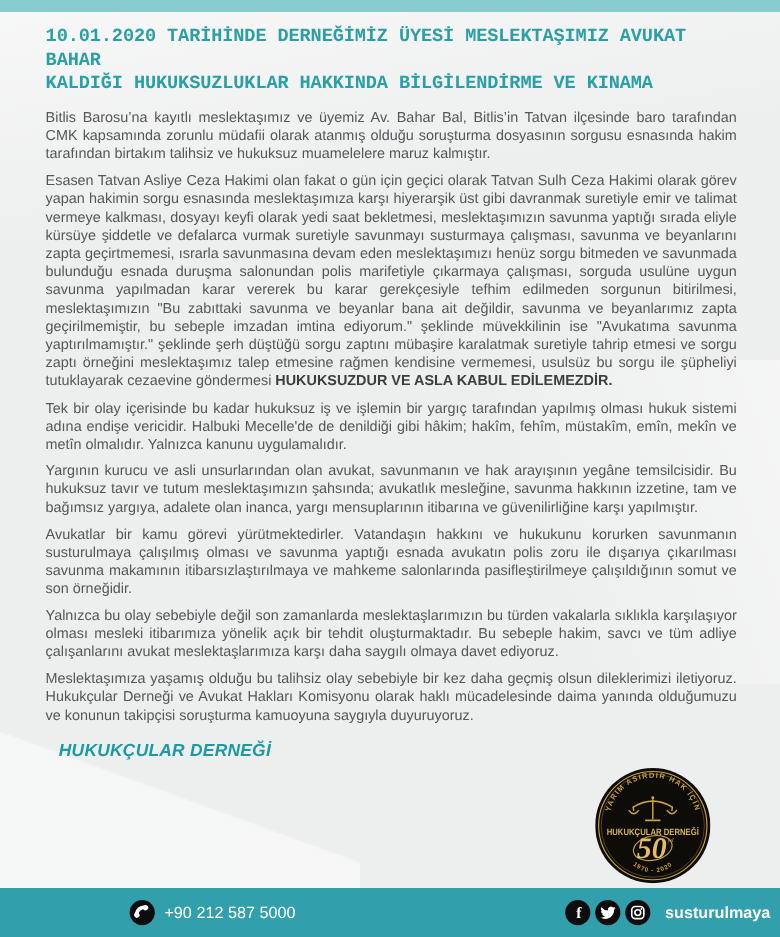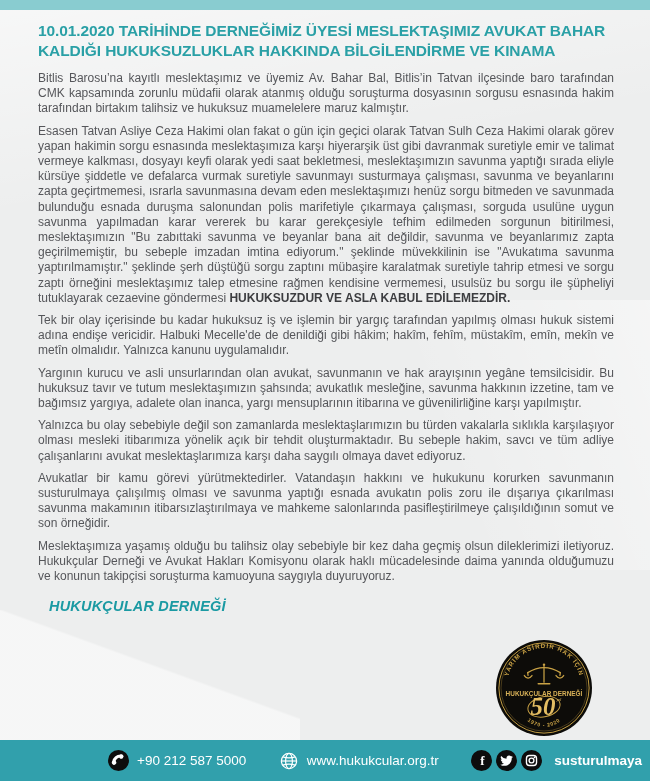--- a/index.html
+++ b/index.html
@@ -13,21 +13,21 @@
   .sw { position:absolute; pointer-events:none; }
   .sw1 { top:10px; left:0; width:100%; height:230px;
          background:linear-gradient(170deg, rgba(255,255,255,.55), rgba(255,255,255,0) 60%); }
   .sw2 { top:300px; right:0; width:430px; height:270px;
          background:linear-gradient(250deg, rgba(255,255,255,.45), rgba(255,255,255,0) 50%); }
   .sw3 { bottom:41px; left:0; width:300px; height:130px;
          background:linear-gradient(200deg, rgba(255,255,255,0) 45%, rgba(255,255,255,.5) 46%); }
   .content { position:absolute; top:21px; left:38px; width:578px; }
   .title {
     color:#2aa0a6; font-size:15.5px; font-weight:700; line-height:19.5px;
-    letter-spacing:-0.1px; margin-bottom:11px;
+    letter-spacing:-0.1px; margin-bottom:11px;font-family:Liberation Mono, monospace;
   }
   .bodytext { margin-right:2px; }
   .para {
     font-size:12px; line-height:15.2px; color:#55565a;
     text-align:justify; margin-bottom:7px;
   }
   .para strong { color:#3c3d40; font-weight:700; }
   .signature {
     margin-top:12px; margin-left:11px;
     color:#1b9aa3; font-size:14.5px; font-style:italic; font-weight:700; line-height:21px;
@@ -59,22 +59,22 @@
     <div class="title">
       <div>10.01.2020 TARİHİNDE DERNEĞİMİZ ÜYESİ MESLEKTAŞIMIZ AVUKAT BAHAR</div>
       <div>KALDIĞI HUKUKSUZLUKLAR HAKKINDA BİLGİLENDİRME VE KINAMA</div>
     </div>
 
     <div class="bodytext">
       <p class="para"><span>Bitlis Barosu’na kayıtlı meslektaşımız ve üyemiz Av. Bahar Bal, Bitlis’in Tatvan ilçesinde baro tarafından CMK kapsamında zorunlu müdafii olarak atanmış olduğu soruşturma dosyasının sorgusu esnasında hakim tarafından birtakım talihsiz ve hukuksuz muamelelere maruz kalmıştır.</span><strong></strong></p>
       <p class="para"><span>Esasen Tatvan Asliye Ceza Hakimi olan fakat o gün için geçici olarak Tatvan Sulh Ceza Hakimi olarak görev yapan hakimin sorgu esnasında meslektaşımıza karşı hiyerarşik üst gibi davranmak suretiyle emir ve talimat vermeye kalkması, dosyayı keyfi olarak yedi saat bekletmesi, meslektaşımızın savunma yaptığı sırada eliyle kürsüye şiddetle ve defalarca vurmak suretiyle savunmayı susturmaya çalışması, savunma ve beyanlarını zapta geçirtmemesi, ısrarla savunmasına devam eden meslektaşımızı henüz sorgu bitmeden ve savunmada bulunduğu esnada duruşma salonundan polis marifetiyle çıkarmaya çalışması, sorguda usulüne uygun savunma yapılmadan karar vererek bu karar gerekçesiyle tefhim edilmeden sorgunun bitirilmesi, meslektaşımızın "Bu zabıttaki savunma ve beyanlar bana ait değildir, savunma ve beyanlarımız zapta geçirilmemiştir, bu sebeple imzadan imtina ediyorum." şeklinde müvekkilinin ise "Avukatıma savunma yaptırılmamıştır." şeklinde şerh düştüğü sorgu zaptını mübaşire karalatmak suretiyle tahrip etmesi ve sorgu zaptı örneğini meslektaşımız talep etmesine rağmen kendisine vermemesi, usulsüz bu sorgu ile şüpheliyi tutuklayarak cezaevine göndermesi </span><strong>HUKUKSUZDUR VE ASLA KABUL EDİLEMEZDİR.</strong></p>
       <p class="para"><span>Tek bir olay içerisinde bu kadar hukuksuz iş ve işlemin bir yargıç tarafından yapılmış olması hukuk sistemi adına endişe vericidir. Halbuki Mecelle'de de denildiği gibi hâkim; hakîm, fehîm, müstakîm, emîn, mekîn ve metîn olmalıdır. Yalnızca kanunu uygulamalıdır.</span><strong></strong></p>
       <p class="para"><span>Yargının kurucu ve asli unsurlarından olan avukat, savunmanın ve hak arayışının yegâne temsilcisidir. Bu hukuksuz tavır ve tutum meslektaşımızın şahsında; avukatlık mesleğine, savunma hakkının izzetine, tam ve bağımsız yargıya, adalete olan inanca, yargı mensuplarının itibarına ve güvenilirliğine karşı yapılmıştır.</span><strong></strong></p>
+      <p class="para"><span>Avukatlar bir kamu görevi yürütmektedirler. Vatandaşın hakkını ve hukukunu korurken savunmanın susturulmaya çalışılmış olması ve savunma yaptığı esnada avukatın polis zoru ile dışarıya çıkarılması savunma makamının itibarsızlaştırılmaya ve mahkeme salonlarında pasifleştirilmeye çalışıldığının somut ve son örneğidir.</span><strong></strong></p>
       <p class="para"><span>Yalnızca bu olay sebebiyle değil son zamanlarda meslektaşlarımızın bu türden vakalarla sıklıkla karşılaşıyor olması mesleki itibarımıza yönelik açık bir tehdit oluşturmaktadır. Bu sebeple hakim, savcı ve tüm adliye çalışanlarını avukat meslektaşlarımıza karşı daha saygılı olmaya davet ediyoruz.</span><strong></strong></p>
-      <p class="para"><span>Avukatlar bir kamu görevi yürütmektedirler. Vatandaşın hakkını ve hukukunu korurken savunmanın susturulmaya çalışılmış olması ve savunma yaptığı esnada avukatın polis zoru ile dışarıya çıkarılması savunma makamının itibarsızlaştırılmaya ve mahkeme salonlarında pasifleştirilmeye çalışıldığının somut ve son örneğidir.</span><strong></strong></p>
       <p class="para"><span>Meslektaşımıza yaşamış olduğu bu talihsiz olay sebebiyle bir kez daha geçmiş olsun dileklerimizi iletiyoruz. Hukukçular Derneği ve Avukat Hakları Komisyonu olarak haklı mücadelesinde daima yanında olduğumuzu ve konunun takipçisi soruşturma kamuoyuna saygıyla duyuruyoruz.</span><strong></strong></p>
     </div>
 
     <div class="signature">
       <div>HUKUKÇULAR DERNEĞİ</div>
     </div>
   </div>
 
   <div class="badge">
     <svg width="96" height="96" viewBox="0 0 100 100">
@@ -116,34 +116,20 @@
           <g transform="rotate(-40 10 10)">
             <path d="M5.5 8.2 Q10 4.6 14.5 8.2" stroke="#ffffff" stroke-width="3" fill="none" stroke-linecap="round"></path>
             <circle cx="5.5" cy="8.8" r="2.1" fill="#ffffff"></circle>
             <circle cx="14.5" cy="8.8" r="2.1" fill="#ffffff"></circle>
           </g>
         </svg>
       </span>
       <span>+90 212 587 5000</span>
     </div>
 
-    <div class="fitem">
-      <span style="display:flex;">
-        <svg width="20" height="20" viewBox="0 0 20 20">
-          <g stroke="#ffffff" stroke-width="1.2" fill="none">
-            <circle cx="10" cy="10" r="7.6"></circle>
-            <ellipse cx="10" cy="10" rx="3.4" ry="7.6"></ellipse>
-            <path d="M2.6 10 H17.4"></path>
-            <path d="M3.8 5.9 Q10 8 16.2 5.9"></path>
-            <path d="M3.8 14.1 Q10 12 16.2 14.1"></path>
-          </g>
-        </svg>
-      </span>
-      <span>www.hukukcular.org.tr</span>
-    </div>
 
     <div class="fitem handle">
       <span class="socials">
         <span class="circle-icon">
           <svg width="21" height="21" viewBox="0 0 20 20">
             <text x="10.8" y="14.6" text-anchor="middle" font-family="Liberation Serif, serif" font-size="12.5" font-weight="bold" fill="#ffffff">f</text>
           </svg>
         </span>
         <span class="circle-icon">
           <svg width="21" height="21" viewBox="0 0 20 20">

